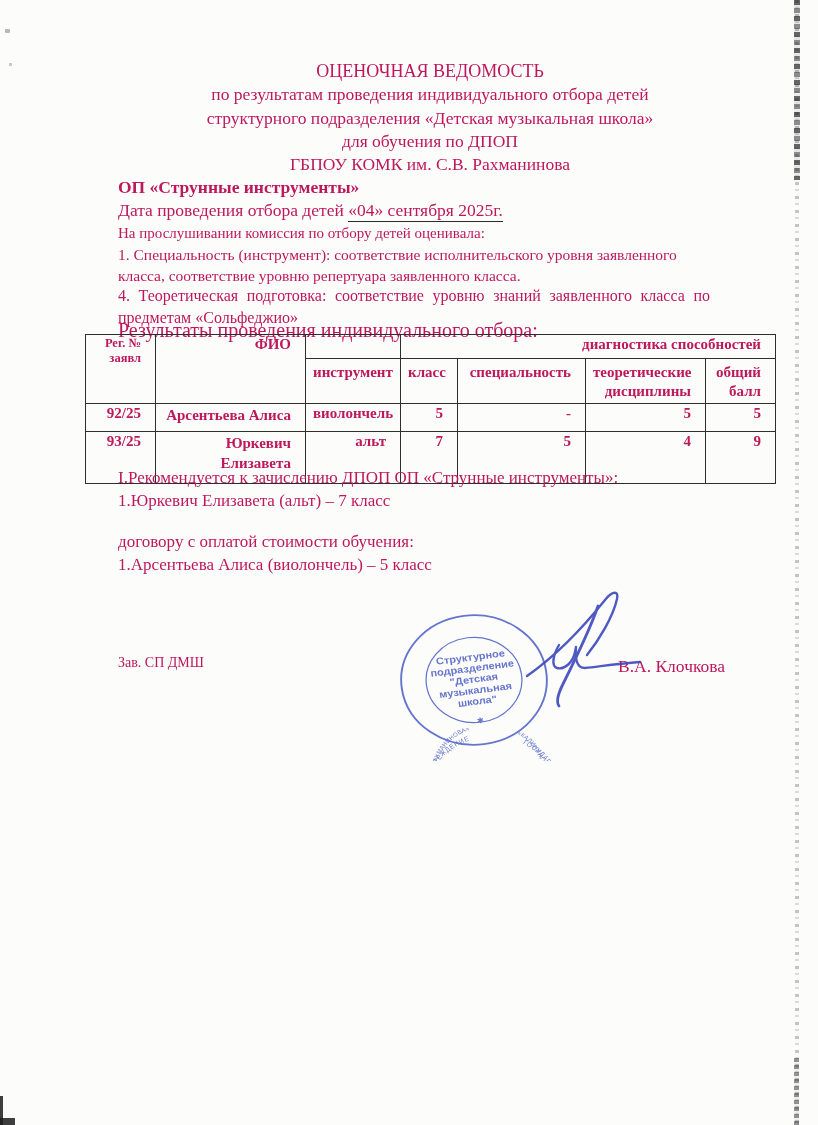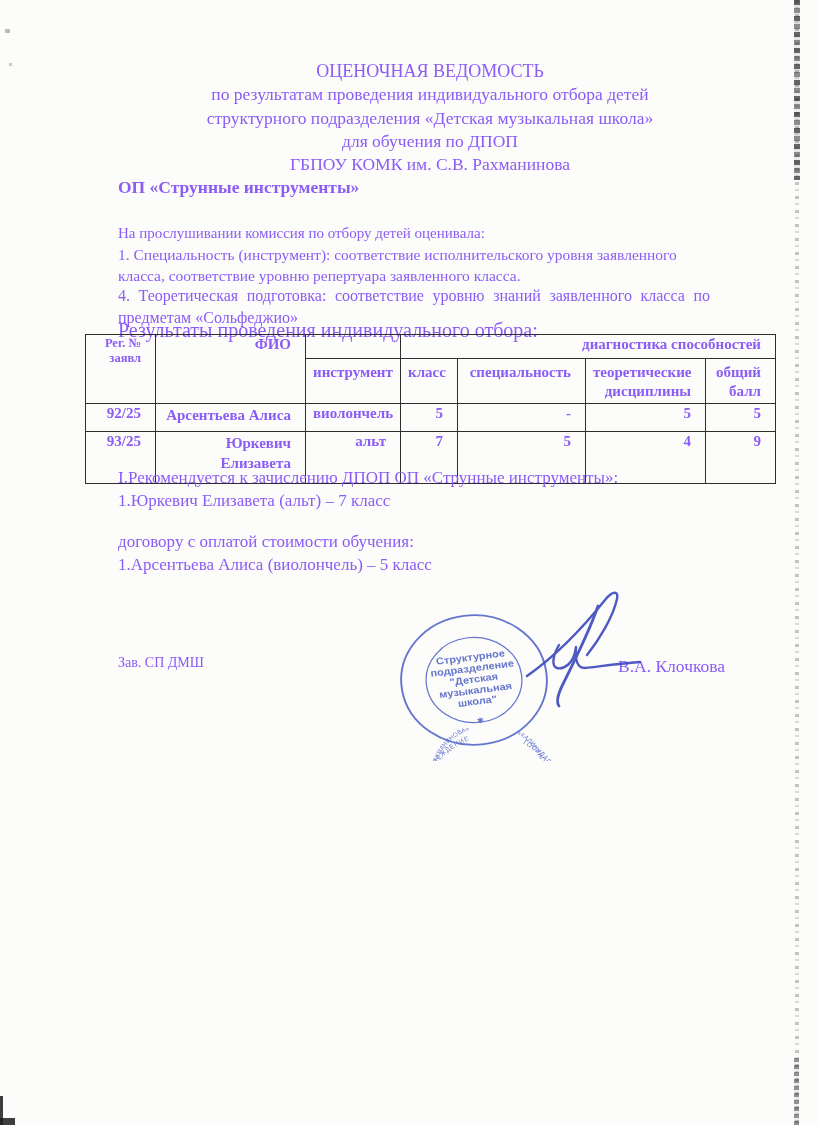--- a/index.html
+++ b/index.html
@@ -2,21 +2,21 @@
 <html><head>
 <meta charset="utf-8">
 <style>
   html,body{margin:0;padding:0;background:#ffffff;}
   .page{
     position:relative;
     width:818px;height:1125px;
     background:#fcfcfa;
     overflow:hidden;
     font-family:"Liberation Serif","DejaVu Serif",serif;
-    color:#8b5cf6;
+    color:#be185d;
   }
   .abs{position:absolute;}
 
   
   .titles{left:118px;top:60px;width:624px;text-align:center;font-size:17.5px;line-height:23.3px;}
   .titles .t0{font-size:18px;}
 
   
   .program{left:118px;top:177px;font-size:17.5px;font-weight:bold;}
   .date-line{left:118px;top:200px;font-size:17.5px;}
@@ -89,20 +89,23 @@
 
   <div class="abs titles">
     <div class="t0">ОЦЕНОЧНАЯ ВЕДОМОСТЬ</div>
     <div>по результатам проведения индивидуального отбора детей</div>
     <div>структурного подразделения «Детская музыкальная школа»</div>
     <div>для обучения  по ДПОП</div>
     <div>ГБПОУ КОМК им. С.В. Рахманинова</div>
   </div>
 
   <div class="abs program">ОП «Струнные инструменты»</div>
+  <div class="abs date-line">
+    <span>Дата проведения отбора детей </span><span class="uline">«04» сентября  2025г.</span>
+  </div>
   <div class="abs intro">На прослушивании комиссия по отбору детей оценивала:</div>
 
   <div class="abs item1">
     <div>1. Специальность (инструмент): соответствие исполнительского уровня заявленного</div>
     <div>класса, соответствие уровню репертуара заявленного класса.</div>
   </div>
   <div class="abs item2">
     <div class="just">4. Теоретическая подготовка: соответствие уровню знаний заявленного класса по</div>
     <div>предметам «Сольфеджио»</div>
   </div>

